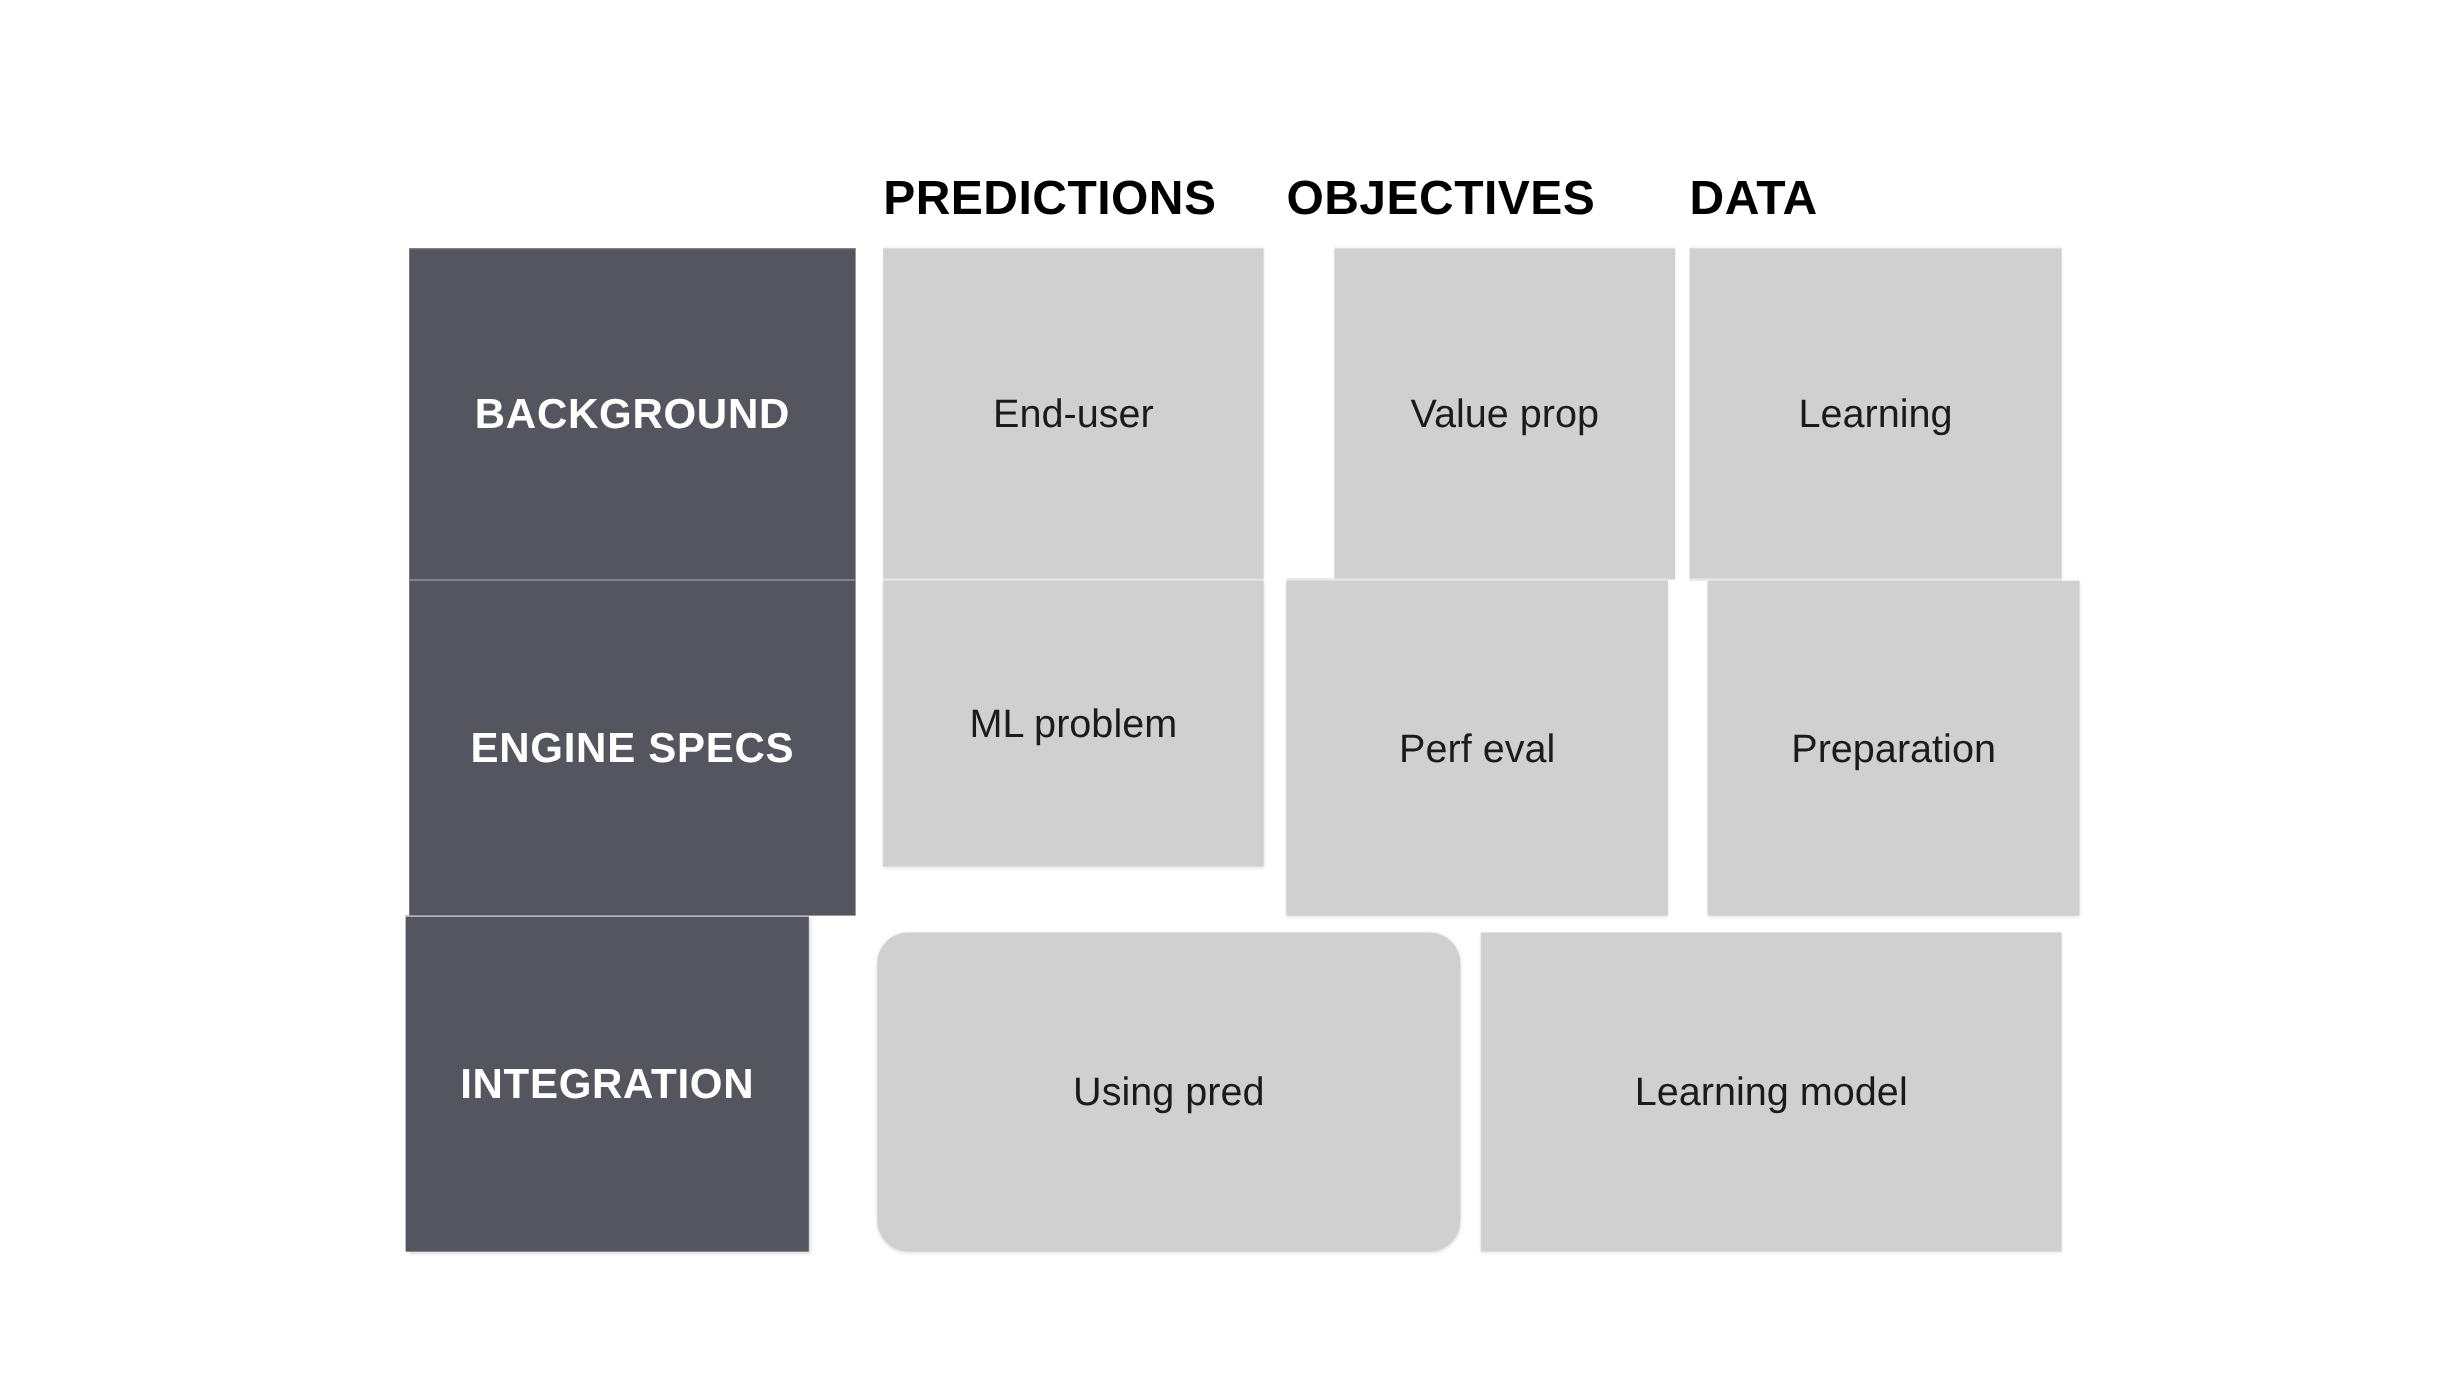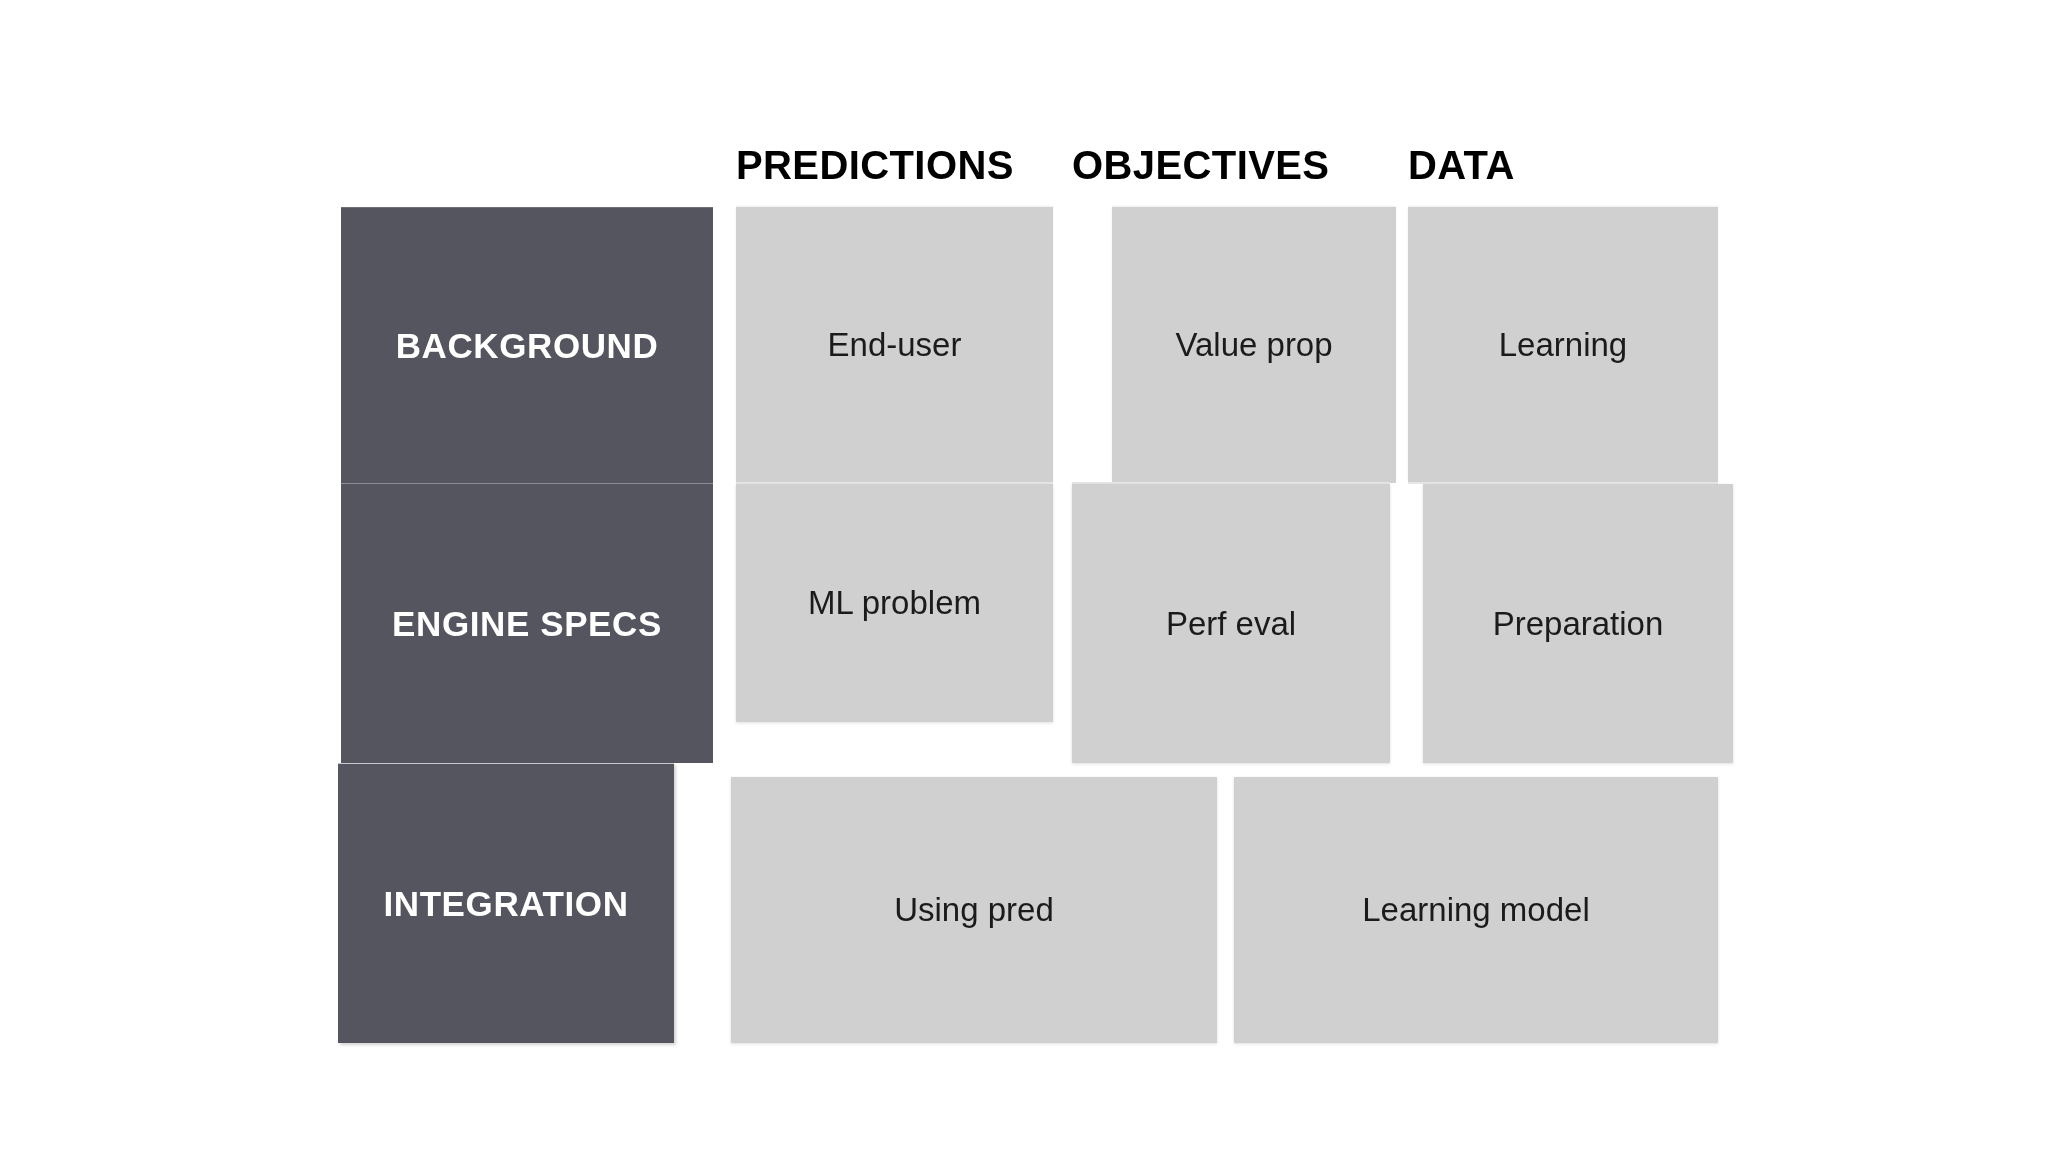--- a/index.html
+++ b/index.html
@@ -101,21 +101,21 @@
   #divider-c1 { left: 736px;  top: 482px; width: 317px; }
   #divider-c2 { left: 1072px; top: 482px; width: 318px; }
   #divider-c3 { left: 1408px; top: 482px; width: 310px; }
 
   
   #cell-r2c1 { left: 736px;  top: 484px; width: 317px; height: 238px; }
   #cell-r2c2 { left: 1072px; top: 484px; width: 318px; height: 279px; }
   #cell-r2c3 { left: 1408px; top: 484px; width: 310px; height: 279px; margin-left: 15px; }
 
   
-  #cell-r3c1 { left: 731px;  top: 777px; width: 486px; height: 266px; }
+  #cell-r3c1 { left: 731px;  top: 777px; width: 486px; height: 266px; border-radius: 26px; }
   #cell-r3c2 { left: 1234px; top: 777px; width: 484px; height: 266px; }
 </style>
 </head>
 <body>
 
 <div id="stage">
 
   <div class="col-header" id="header-predictions">PREDICTIONS</div>
   <div class="col-header" id="header-objectives">OBJECTIVES</div>
   <div class="col-header" id="header-data">DATA</div>

